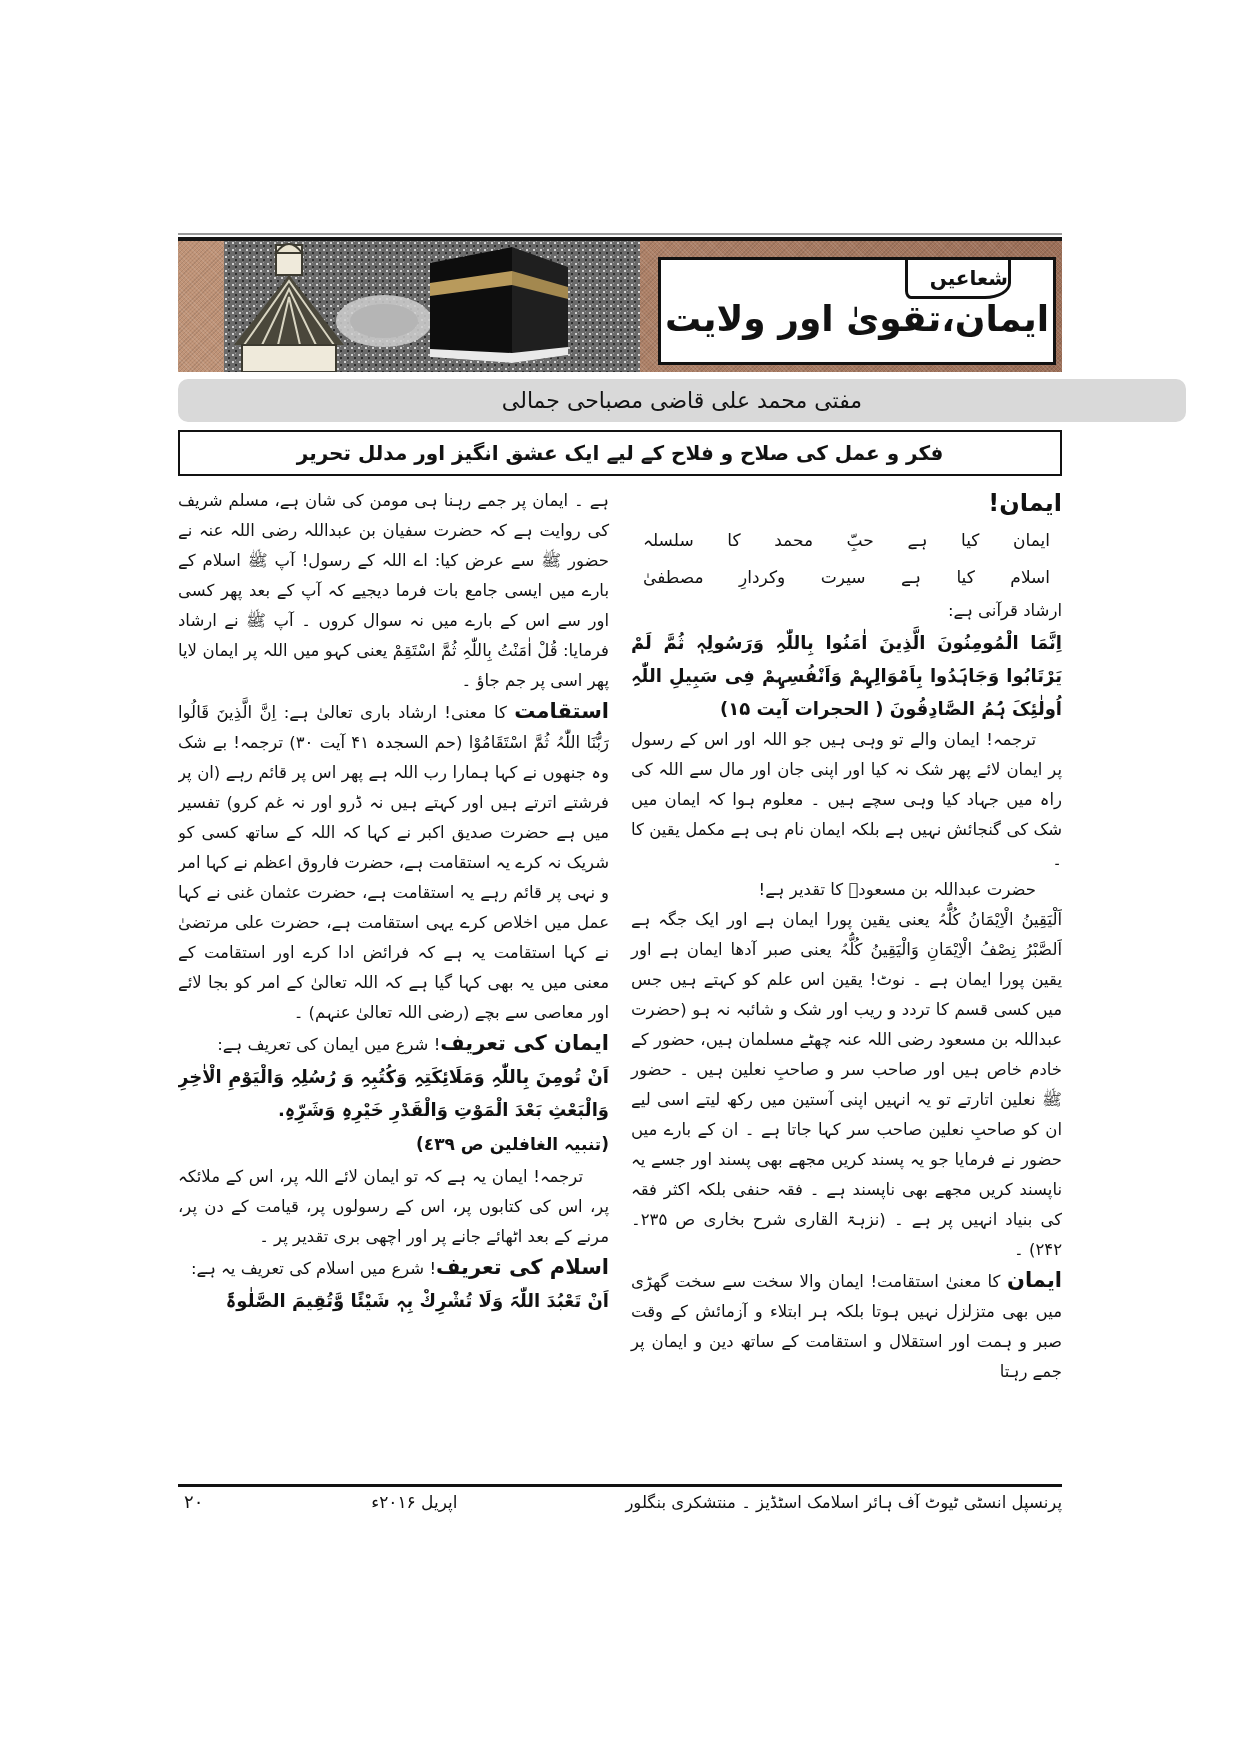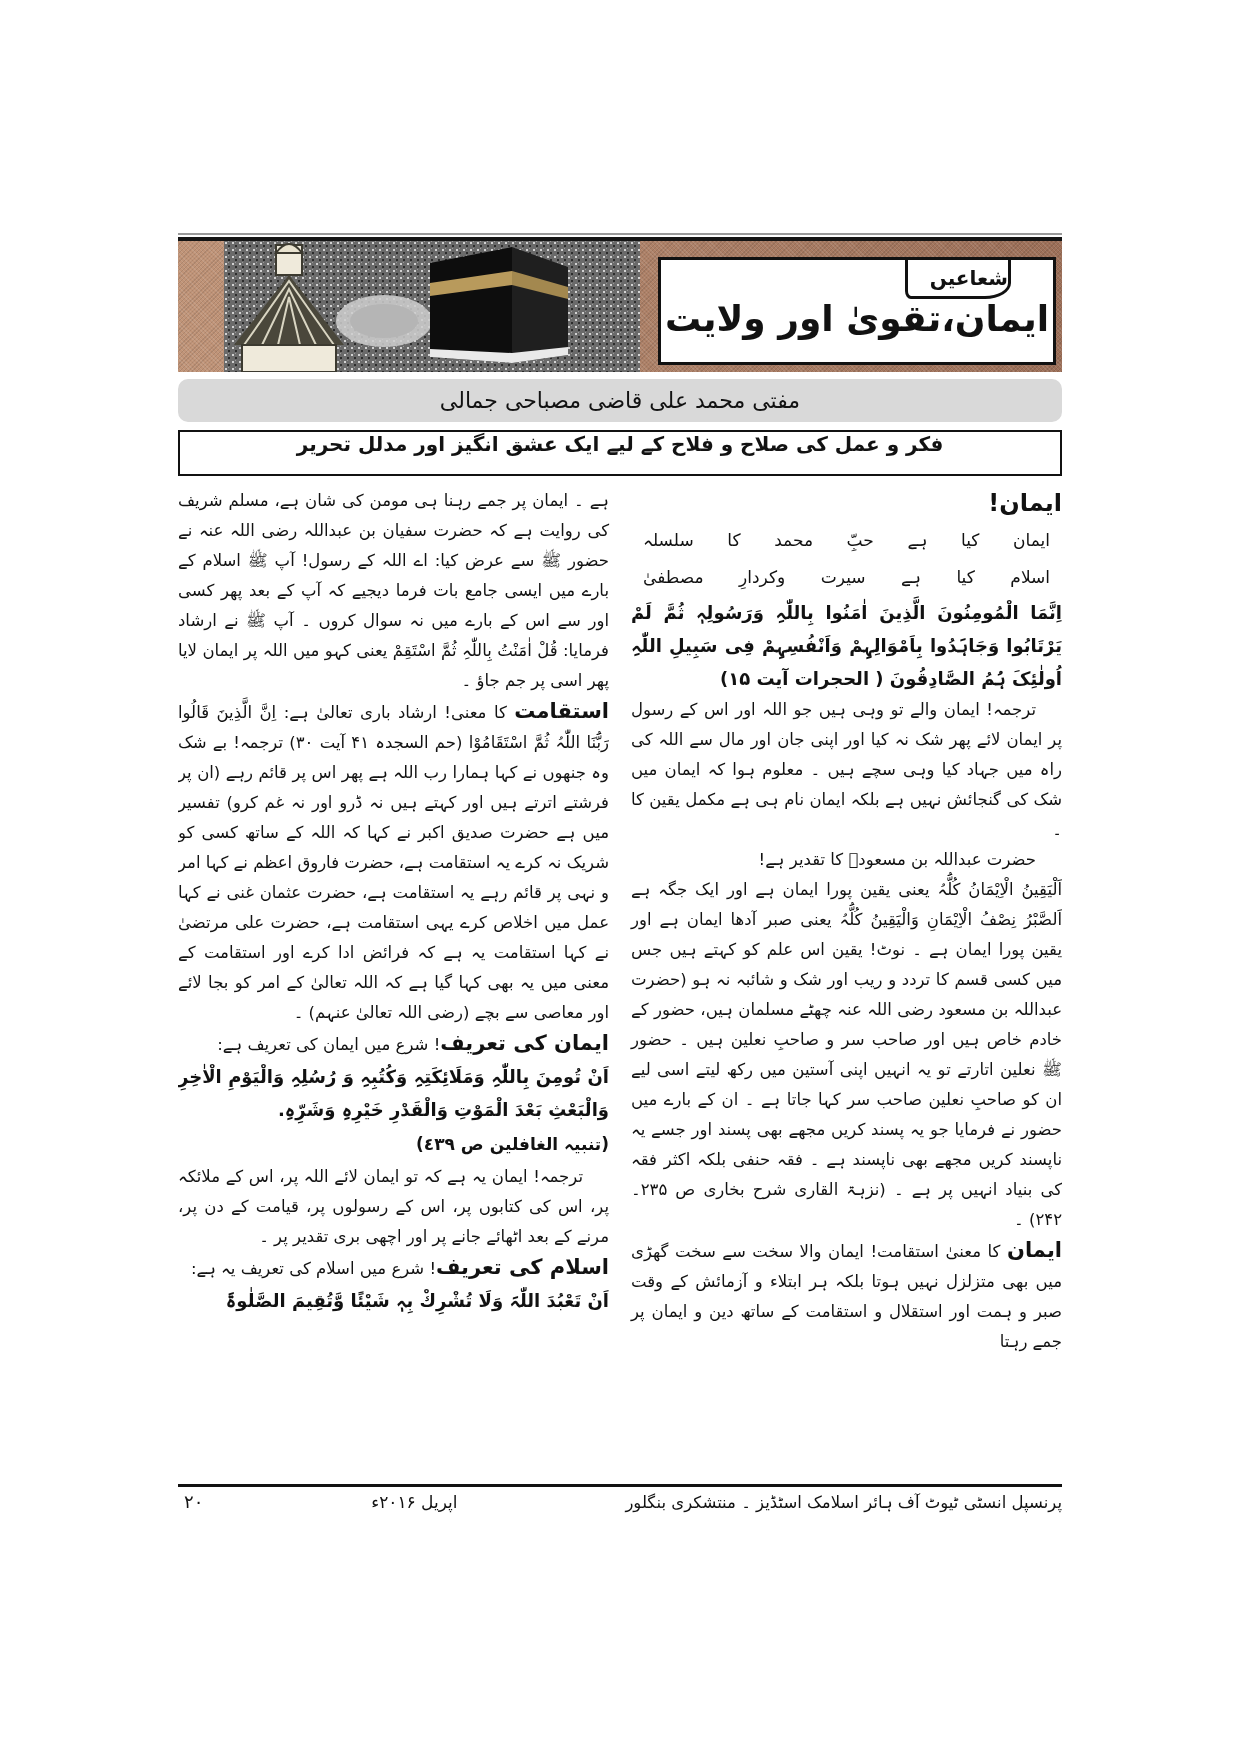--- a/index.html
+++ b/index.html
@@ -30,28 +30,28 @@
     border-radius:0 0 26px 6px / 0 0 16px 8px;
     display:flex;align-items:center;
     font-size:20px;font-weight:bold;z-index:3;
   }
   .big-title{
     position:absolute;left:0;right:0;top:38px;text-align:center;
     font-size:36px;font-weight:bold;letter-spacing:-1px;
   }
   
   .author-bar{
-    position:absolute;top:379px;left:178px;width:884px;height:43px;background:#d9d9d9;
+    position:absolute;top:379px;left:178px;width:1008px;height:43px;background:#d9d9d9;
     border-radius:10px;display:flex;align-items:center;justify-content:center;
     font-size:22px;
   }
   .subtitle-box{
     position:absolute;top:430px;left:178px;width:884px;height:46px;background:#ffffff;
     border:2px solid #111;box-sizing:border-box;
-    display:flex;align-items:flex-start;justify-content:center;
+    display:flex;align-items:center;justify-content:center;
     font-size:20px;font-weight:bold;
   }
   
   .body-area{
     position:absolute;top:486px;left:178px;width:884px;height:996px;
     display:flex;gap:22px;overflow:hidden;
   }
   .col{width:431px;box-sizing:border-box;}
   .p{margin:0;font-size:16.5px;line-height:30px;text-align:justify;}
   .ind{text-indent:26px;}
@@ -127,20 +127,21 @@
   <div class="subtitle-box">
     <span>فکر و عمل کی صلاح و فلاح کے لیے ایک عشق انگیز اور مدلل تحریر</span>
   </div>
 
   <div class="body-area">
 
     <div class="col">
       <p class="h-top">ایمان!</p>
       <p class="vline">ایمان کیا ہے حبِّ محمد کا سلسلہ</p>
       <p class="vline">اسلام کیا ہے سیرت وکردارِ مصطفیٰ</p>
+      <p class="p">ارشاد قرآنی ہے:</p>
       <p class="p arabic">اِنَّمَا الْمُومِنُونَ الَّذِینَ اٰمَنُوا بِاللّٰہِ وَرَسُولِہٖ ثُمَّ لَمْ یَرْتَابُوا وَجَاہَدُوا بِاَمْوَالِہِمْ وَاَنْفُسِہِمْ فِی سَبِیلِ اللّٰہِ اُولٰئِکَ ہُمُ الصَّادِقُونَ ( الحجرات آیت ۱۵)</p>
       <p class="p ind">ترجمہ! ایمان والے تو وہی ہیں جو اللہ اور اس کے رسول پر ایمان لائے پھر شک نہ کیا اور اپنی جان اور مال سے اللہ کی راہ میں جہاد کیا وہی سچے ہیں ۔ معلوم ہوا کہ ایمان میں شک کی گنجائش نہیں ہے بلکہ ایمان نام ہی ہے مکمل یقین کا ۔</p>
       <p class="p ind">حضرت عبداللہ بن مسعودؓ کا تقدیر ہے!</p>
       <p class="p">اَلْیَقِینُ الْاِیْمَانُ کُلُّہُ یعنی یقین پورا ایمان ہے اور ایک جگہ ہے اَلصَّبْرُ نِصْفُ الْاِیْمَانِ وَالْیَقِینُ کُلُّہُ یعنی صبر آدھا ایمان ہے اور یقین پورا ایمان ہے ۔ نوٹ! یقین اس علم کو کہتے ہیں جس میں کسی قسم کا تردد و ریب اور شک و شائبہ نہ ہو (حضرت عبداللہ بن مسعود رضی اللہ عنہ چھٹے مسلمان ہیں، حضور کے خادم خاص ہیں اور صاحب سر و صاحبِ نعلین ہیں ۔ حضور ﷺ نعلین اتارتے تو یہ انہیں اپنی آستین میں رکھ لیتے اسی لیے ان کو صاحبِ نعلین صاحب سر کہا جاتا ہے ۔ ان کے بارے میں حضور نے فرمایا جو یہ پسند کریں مجھے بھی پسند اور جسے یہ ناپسند کریں مجھے بھی ناپسند ہے ۔ فقہ حنفی بلکہ اکثر فقہ کی بنیاد انہیں پر ہے ۔ (نزہۃ القاری شرح بخاری ص ۲۳۵۔۲۴۲) ۔</p>
       <p class="p"><span class="lead-b">ایمان</span><span> کا معنیٰ استقامت! ایمان والا سخت سے سخت گھڑی میں بھی متزلزل نہیں ہوتا بلکہ ہر ابتلاء و آزمائش کے وقت صبر و ہمت اور استقلال و استقامت کے ساتھ دین و ایمان پر جمے رہتا</span></p>
     </div>
 
     <div class="col">
       <p class="p">ہے ۔ ایمان پر جمے رہنا ہی مومن کی شان ہے، مسلم شریف کی روایت ہے کہ حضرت سفیان بن عبداللہ رضی اللہ عنہ نے حضور ﷺ سے عرض کیا: اے اللہ کے رسول! آپ ﷺ اسلام کے بارے میں ایسی جامع بات فرما دیجیے کہ آپ کے بعد پھر کسی اور سے اس کے بارے میں نہ سوال کروں ۔ آپ ﷺ نے ارشاد فرمایا: قُلْ اٰمَنْتُ بِاللّٰہِ ثُمَّ اسْتَقِمْ یعنی کہو میں اللہ پر ایمان لایا پھر اسی پر جم جاؤ ۔</p>
       <p class="p"><span class="lead-b">استقامت</span><span> کا معنی! ارشاد باری تعالیٰ ہے: اِنَّ الَّذِینَ قَالُوا رَبُّنَا اللّٰہُ ثُمَّ اسْتَقَامُوْا (حم السجدہ ۴۱ آیت ۳۰) ترجمہ! بے شک وہ جنھوں نے کہا ہمارا رب اللہ ہے پھر اس پر قائم رہے (ان پر فرشتے اترتے ہیں اور کہتے ہیں نہ ڈرو اور نہ غم کرو) تفسیر میں ہے حضرت صدیق اکبر نے کہا کہ اللہ کے ساتھ کسی کو شریک نہ کرے یہ استقامت ہے، حضرت فاروق اعظم نے کہا امر و نہی پر قائم رہے یہ استقامت ہے، حضرت عثمان غنی نے کہا عمل میں اخلاص کرے یہی استقامت ہے، حضرت علی مرتضیٰ نے کہا استقامت یہ ہے کہ فرائض ادا کرے اور استقامت کے معنی میں یہ بھی کہا گیا ہے کہ اللہ تعالیٰ کے امر کو بجا لائے اور معاصی سے بچے (رضی اللہ تعالیٰ عنہم) ۔</span></p>

